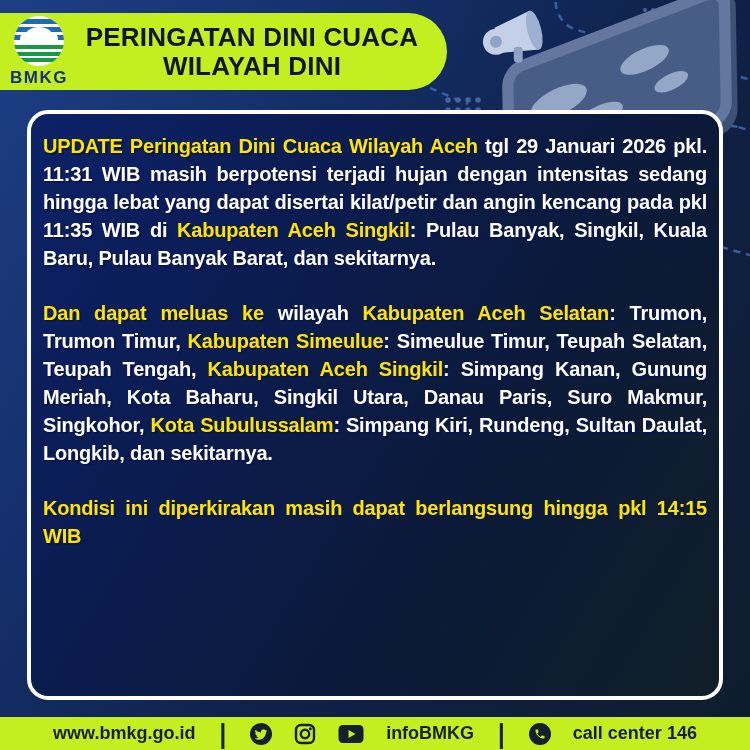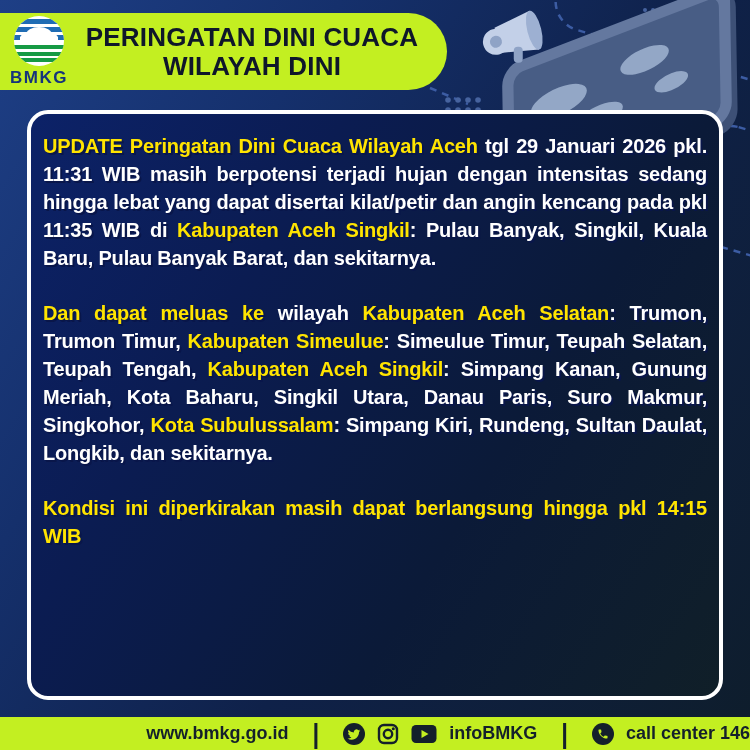--- a/index.html
+++ b/index.html
@@ -37,24 +37,24 @@
     text-shadow:2px 2px 0 #09164a,1px 1px 0 #09164a;
     color:var(--text-white,#ffffff);
   }
   .seg-yellow{color:var(--highlight-yellow,#ffe400);}
   .seg-white{color:var(--text-white,#ffffff);}
 
   
   .footer{
     position:absolute;left:0;bottom:0;width:750px;height:33px;z-index:2;
     background:var(--accent-green,#c3ef21);
-    display:flex;align-items:center;justify-content:flex-end;
+    display:flex;align-items:center;justify-content:center;
     color:var(--footer-text,#14202b);font-weight:bold;font-size:18px;
   }
-  .footer .grp{display:flex;align-items:center;gap:12px;}
+  .footer .grp{display:flex;align-items:center;gap:22px;}
   .footer .divider{font-size:24px;font-weight:bold;margin:0 24px;transform:scaleY(1.15);}
   .footer svg{display:block;}
 </style>
 </head>
 <body>
 
 <svg class="deco" width="750" height="400" viewBox="0 0 750 400">
   <g stroke="#3c5ca3" stroke-width="2.5" fill="none" stroke-dasharray="7 6">
     <rect x="560" y="-60" width="260" height="120" rx="30" transform="rotate(16 690 0)"></rect>
     <rect x="690" y="140" width="170" height="120" rx="30" transform="rotate(16 775 200)"></rect>

